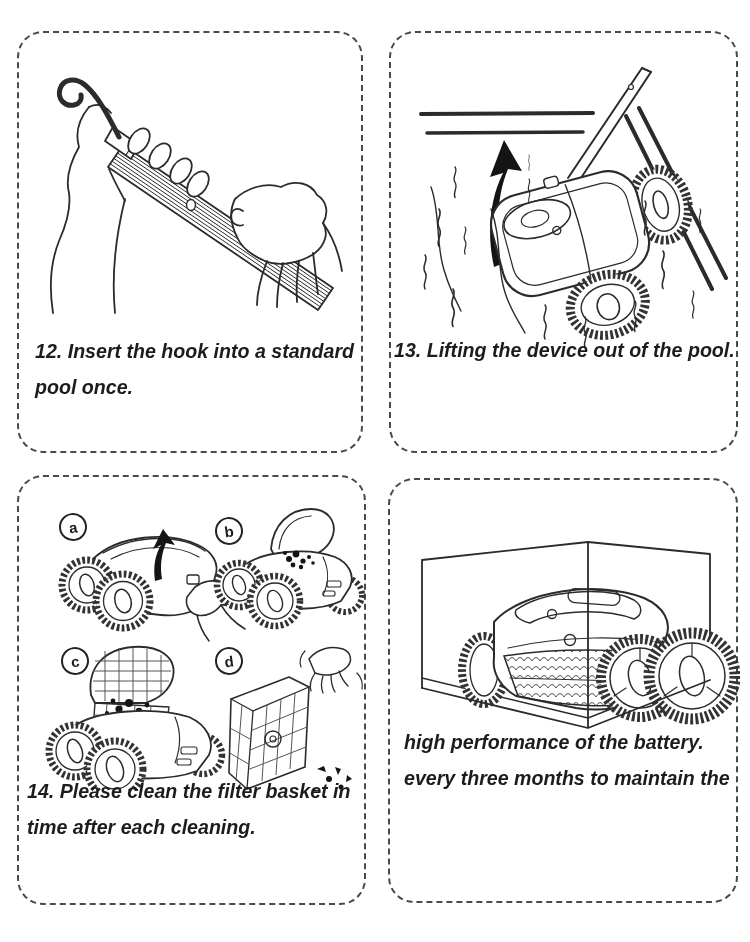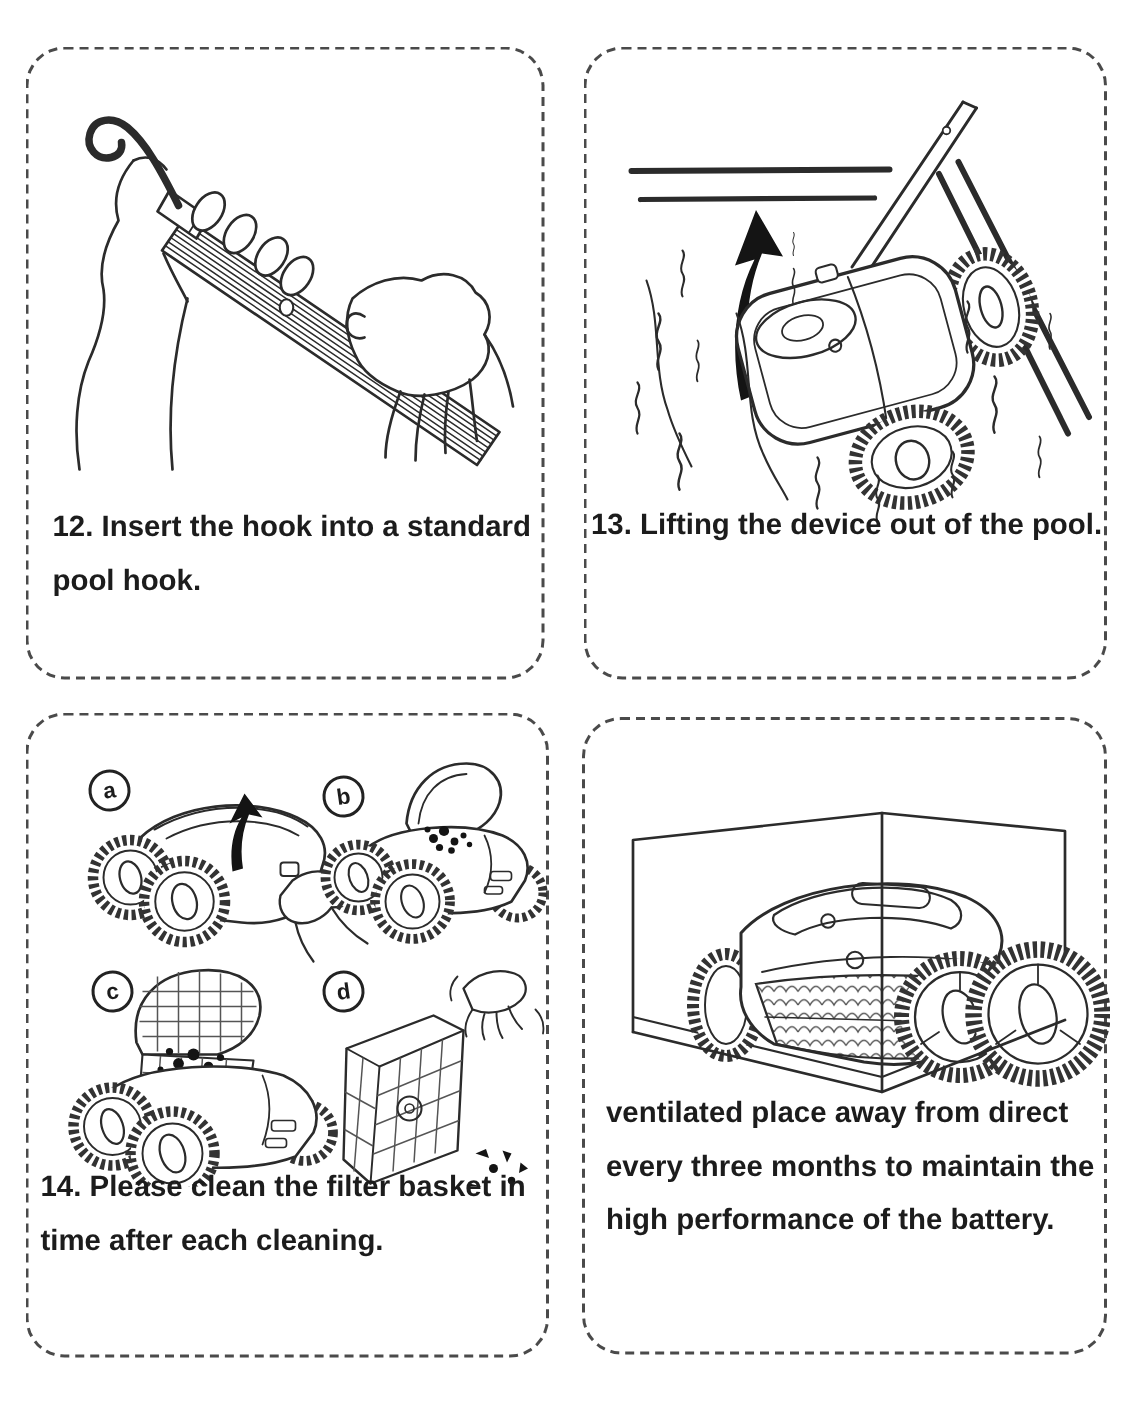--- a/index.html
+++ b/index.html
@@ -3,21 +3,21 @@
 <meta charset="utf-8">
 <style>
   html,body{margin:0;padding:0;background:#ffffff;}
   .page{position:relative;width:750px;height:942px;background:#ffffff;overflow:hidden;
         font-family:"Liberation Sans","DejaVu Sans",sans-serif;}
   .panel{position:absolute;border:2px dashed #4a4a4a;border-radius:26px;background:#ffffff;box-sizing:border-box;}
   .panel-12{left:17px;top:31px;width:346px;height:422px;}
   .panel-13{left:389px;top:31px;width:349px;height:422px;}
   .panel-14{left:17px;top:475px;width:349px;height:430px;}
   .panel-15{left:388px;top:478px;width:350px;height:425px;}
-  .caption{position:absolute;color:#1c1c1c;font-weight:700;font-size:19.6px;line-height:35.5px;}
+  .caption{position:absolute;color:#1c1c1c;font-weight:700;font-size:19.6px;line-height:35.5px;font-style:italic;}
   .caption div{white-space:nowrap;}
   .cap-12{left:16px;top:301px;}
   .cap-13{left:3px;top:300px;}
   .cap-14{left:8px;top:297px;}
   .cap-15{left:14px;top:245px;}
   .illus{position:absolute;}
   
   .ln{fill:none;stroke:#2b2b2b;stroke-width:1.8;stroke-linecap:round;stroke-linejoin:round;}
   .fw{fill:#ffffff;stroke:#2b2b2b;stroke-width:1.8;stroke-linejoin:round;}
   .thin{stroke-width:1 !important;stroke:#555 !important;fill:none;}
@@ -72,21 +72,21 @@
         <path class="ln" d="M 216,150 C 210,146 204,148 204,156 C 204,162 210,166 216,164"></path>
         <path class="ln" d="M 240,200 C 234,216 230,230 230,244"></path>
         <path class="ln" d="M 256,202 C 252,218 250,232 250,246"></path>
         <path class="ln" d="M 272,200 C 270,214 269,228 270,241"></path>
         <path class="ln" d="M 286,192 C 288,206 289,220 291,233"></path>
         <path class="ln" d="M 296,162 C 306,176 312,192 315,210"></path>
       </g>
     </svg>
     <div class="caption cap-12">
       <div>12. Insert the hook into a standard</div>
-      <div>pool hook.</div>
+      <div>pool once.</div>
     </div>
   </section>
 
   <section class="panel panel-13">
     <svg class="illus" style="left:4px;top:26px;" width="340" height="290" viewBox="0 0 340 290">
       <defs>
         <g id="sq">
             <path class="ln" style="stroke-width:1.5" d="M 0,0 C 4,5 -4,11 0,17 C 4,23 -3,28 0,34"></path>
           </g>
       </defs>
@@ -360,19 +360,18 @@
           <line class="ln" style="stroke-width:1.2" x1="209" y1="105" x2="196" y2="114"></line>
           <line class="ln" style="stroke-width:1.2" x1="239" y1="105" x2="252" y2="114"></line>
         </g>
       </g>
 
       <g class="ln" style="stroke-width:1.8">
         <path d="M 184,10 L 184,196 M 18,156 L 184,196 M 306,148 L 184,196"></path>
       </g>
     </svg>
     <div class="caption cap-15">
-      <div>ventilated place away from direct</div>
+      <div>high performance of the battery.</div>
       <div>every three months to maintain the</div>
-      <div>high performance of the battery.</div>
     </div>
   </section>
 
 </div>
 
 </body></html>

